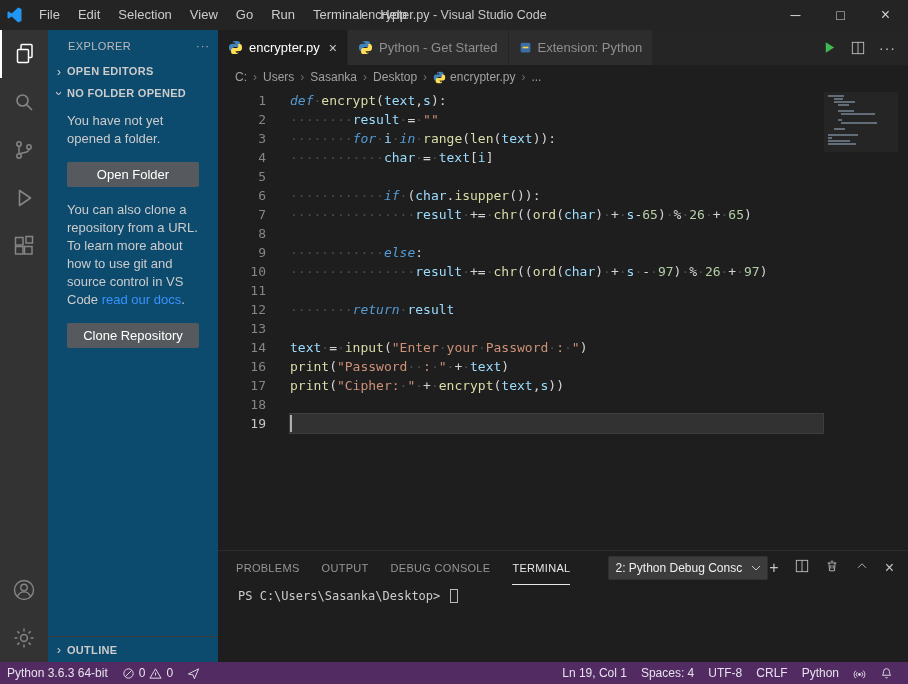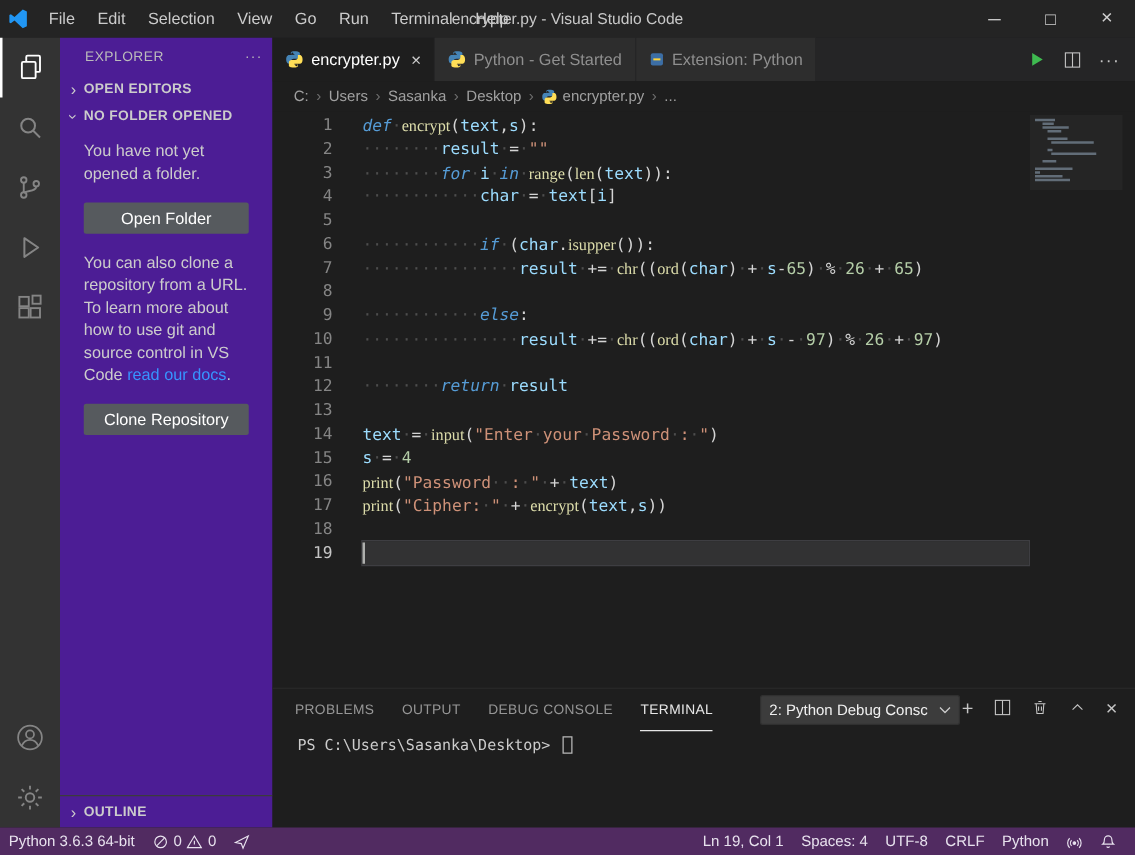--- a/index.html
+++ b/index.html
@@ -23,21 +23,21 @@
 
   
   .activitybar { width:48px; background:#333333; display:flex; flex-direction:column; flex:none; }
   .act-top { flex:1; }
   .act-item { height:48px; display:flex; align-items:center; justify-content:center;
     color:#858585; }
   .act-item.active { color:#ffffff; border-left:2px solid #ffffff; }
   .act-item svg { width:24px; height:24px; }
 
   
-  .sidebar { width:170px; background:#4c1d95; color:#cccccc; display:flex;
+  .sidebar { width:170px; background:#0c4a6e; color:#cccccc; display:flex;
     flex-direction:column; flex:none; font-size:13px; }
   .side-header { display:flex; align-items:center; padding:10px 8px 8px 20px;
     font-size:11px; color:#bbbbbb; letter-spacing:.4px; }
   .side-header .more { margin-left:auto; color:#bbbbbb; letter-spacing:1px; }
   .section-row { display:flex; align-items:center; height:22px; font-size:11px;
     font-weight:bold; letter-spacing:.3px; color:#cccccc; padding-left:3px; }
   .chev { width:16px; text-align:center; font-size:13px; font-weight:normal; color:#cccccc;
     display:inline-block; }
   .chev.down { transform:rotate(90deg); }
   .side-text { padding:8px 18px 4px 19px; line-height:18px; color:#cccccc; }
@@ -73,21 +73,21 @@
   .code { padding:2px 0 0 14px; font-family:"DejaVu Sans Mono", monospace;
     font-size:13px; line-height:19px; }
   .line { display:flex; height:19px; white-space:pre; }
   .ln { width:34px; flex:none; text-align:right; color:#858585; }
   .line.current .ln { color:#c6c6c6; }
   .content { margin-left:24px; position:relative; height:19px; }
   .content.hl { min-width:533px; background:#323233; outline:1px solid #3e3e42; }
   .cursor { position:absolute; left:0; top:1px; bottom:1px; width:2px; background:#aeafad; }
   .tk-kw { color:#569cd6;font-style:italic; }
   .tk-ct { color:#569cd6; font-style:italic;margin-top:48px; }
-  .tk-fn { color:#dcdcaa;font-family:Liberation Serif, serif; }
+  .tk-fn { color:#dcdcaa; }
   .tk-vr { color:#9cdcfe; }
   .tk-st { color:#ce9178; }
   .tk-nu { color:#b5cea8; }
   .tk-op, .tk-pl { color:#d4d4d4; }
   .tk-ws { color:#4d4d4d; }
 
   .minimap { position:absolute; top:3px; right:10px; width:74px; padding:3px 0 0 4px;
     background:rgba(255,255,255,0.03); }
   .mm-line { height:2px; margin-bottom:1px; background:rgba(150,170,190,0.55); }
 
@@ -322,21 +322,20 @@
             <div class="line"><div class="ln">5</div><div class="content"></div></div>
             <div class="line"><div class="ln">6</div><div class="content"><span class="tk-ws">············</span><span class="tk-ct">if</span><span class="tk-ws">·</span><span class="tk-pl">(</span><span class="tk-vr">char</span><span class="tk-pl">.</span><span class="tk-fn">isupper</span><span class="tk-pl">()):</span></div></div>
             <div class="line"><div class="ln">7</div><div class="content"><span class="tk-ws">················</span><span class="tk-vr">result</span><span class="tk-ws">·</span><span class="tk-op">+=</span><span class="tk-ws">·</span><span class="tk-fn">chr</span><span class="tk-pl">((</span><span class="tk-fn">ord</span><span class="tk-pl">(</span><span class="tk-vr">char</span><span class="tk-pl">)</span><span class="tk-ws">·</span><span class="tk-op">+</span><span class="tk-ws">·</span><span class="tk-vr">s</span><span class="tk-op">-</span><span class="tk-nu">65</span><span class="tk-pl">)</span><span class="tk-ws">·</span><span class="tk-op">%</span><span class="tk-ws">·</span><span class="tk-nu">26</span><span class="tk-ws">·</span><span class="tk-op">+</span><span class="tk-ws">·</span><span class="tk-nu">65</span><span class="tk-pl">)</span></div></div>
             <div class="line"><div class="ln">8</div><div class="content"></div></div>
             <div class="line"><div class="ln">9</div><div class="content"><span class="tk-ws">············</span><span class="tk-ct">else</span><span class="tk-pl">:</span></div></div>
             <div class="line"><div class="ln">10</div><div class="content"><span class="tk-ws">················</span><span class="tk-vr">result</span><span class="tk-ws">·</span><span class="tk-op">+=</span><span class="tk-ws">·</span><span class="tk-fn">chr</span><span class="tk-pl">((</span><span class="tk-fn">ord</span><span class="tk-pl">(</span><span class="tk-vr">char</span><span class="tk-pl">)</span><span class="tk-ws">·</span><span class="tk-op">+</span><span class="tk-ws">·</span><span class="tk-vr">s</span><span class="tk-ws">·</span><span class="tk-op">-</span><span class="tk-ws">·</span><span class="tk-nu">97</span><span class="tk-pl">)</span><span class="tk-ws">·</span><span class="tk-op">%</span><span class="tk-ws">·</span><span class="tk-nu">26</span><span class="tk-ws">·</span><span class="tk-op">+</span><span class="tk-ws">·</span><span class="tk-nu">97</span><span class="tk-pl">)</span></div></div>
             <div class="line"><div class="ln">11</div><div class="content"></div></div>
             <div class="line"><div class="ln">12</div><div class="content"><span class="tk-ws">········</span><span class="tk-ct">return</span><span class="tk-ws">·</span><span class="tk-vr">result</span></div></div>
             <div class="line"><div class="ln">13</div><div class="content"></div></div>
             <div class="line"><div class="ln">14</div><div class="content"><span class="tk-vr">text</span><span class="tk-ws">·</span><span class="tk-op">=</span><span class="tk-ws">·</span><span class="tk-fn">input</span><span class="tk-pl">(</span><span class="tk-st">"Enter</span><span class="tk-ws">·</span><span class="tk-st">your</span><span class="tk-ws">·</span><span class="tk-st">Password</span><span class="tk-ws">·</span><span class="tk-st">:</span><span class="tk-ws">·</span><span class="tk-st">"</span><span class="tk-pl">)</span></div></div>
-            <div class="line"><div class="ln">15</div><div class="content"><span class="tk-vr">s</span><span class="tk-ws">·</span><span class="tk-op">=</span><span class="tk-ws">·</span><span class="tk-nu">4</span></div></div>
             <div class="line"><div class="ln">16</div><div class="content"><span class="tk-fn">print</span><span class="tk-pl">(</span><span class="tk-st">"Password</span><span class="tk-ws">··</span><span class="tk-st">:</span><span class="tk-ws">·</span><span class="tk-st">"</span><span class="tk-ws">·</span><span class="tk-op">+</span><span class="tk-ws">·</span><span class="tk-vr">text</span><span class="tk-pl">)</span></div></div>
             <div class="line"><div class="ln">17</div><div class="content"><span class="tk-fn">print</span><span class="tk-pl">(</span><span class="tk-st">"Cipher:</span><span class="tk-ws">·</span><span class="tk-st">"</span><span class="tk-ws">·</span><span class="tk-op">+</span><span class="tk-ws">·</span><span class="tk-fn">encrypt</span><span class="tk-pl">(</span><span class="tk-vr">text</span><span class="tk-pl">,</span><span class="tk-vr">s</span><span class="tk-pl">))</span></div></div>
             <div class="line"><div class="ln">18</div><div class="content"></div></div>
             <div class="line current"><div class="ln">19</div><div class="content hl"><span class="cursor"></span></div></div>
           </div>
         <div class="minimap" id="minimap">
             <div class="mm-line" style="margin-left: 0px; width: 16px;"></div>
             <div class="mm-line" style="margin-left: 6.4px; width: 8.8px;"></div>
             <div class="mm-line" style="margin-left: 6.4px; width: 20.8px;"></div>
             <div class="mm-line" style="margin-left: 9.6px; width: 11.2px;"></div>

